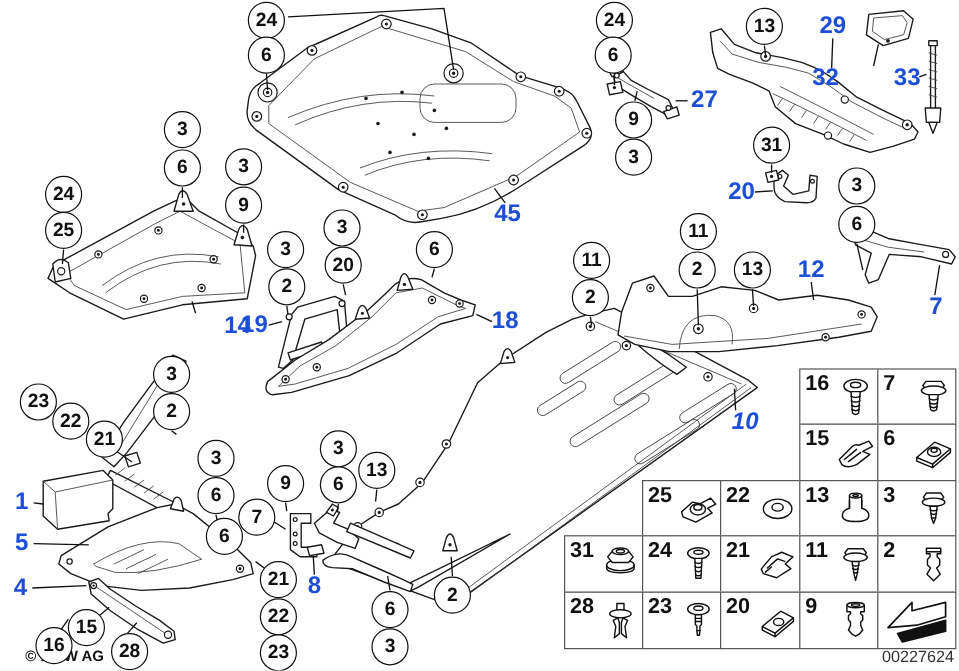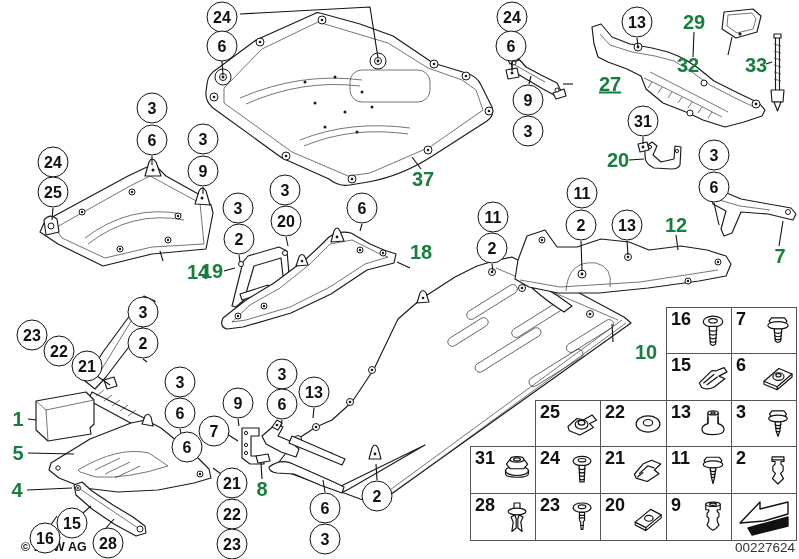--- a/index.html
+++ b/index.html
@@ -2,21 +2,21 @@
 <html><head>
 <meta charset="utf-8">
 <style>
   html,body{margin:0;padding:0;background:#e8e8e8;font-family:"Liberation Sans",sans-serif;}
   #stage{position:relative;width:799px;height:559px;background:#ffffff;overflow:hidden;margin:0 auto;}
   #lineart{position:absolute;left:0;top:0;}
   .callout{position:absolute;width:31px;height:31px;border:1.8px solid #111;border-radius:50%;
     background:#fff;display:flex;align-items:center;justify-content:center;
     font-weight:bold;font-size:16px;color:#111;transform:translate(-50%,-50%);
     box-sizing:border-box;z-index:30;cursor:pointer;}
-  .plabel{position:absolute;font-weight:bold;font-size:20px;color:#15803d;
+  .plabel{position:absolute;font-weight:bold;font-size:20px;color:#1d4ed8;
     transform:translate(-50%,-50%);z-index:25;white-space:nowrap;cursor:pointer;}
   .gcell{position:absolute;border:1px solid #555;background:#fff;box-sizing:border-box;z-index:20;}
   .gnum{position:absolute;left:4px;top:1px;font-weight:bold;font-size:18px;color:#111;}
   .gicon{position:absolute;right:1px;top:50%;transform:translateY(-50%);line-height:0;}
   .gicon svg{stroke:#111;fill:#fff;stroke-width:1.4;stroke-linejoin:round;stroke-linecap:round;}
   #copyright{position:absolute;left:21px;top:540px;font-size:12.5px;font-weight:bold;color:#111;z-index:10;}
   #docnum{position:absolute;left:695px;top:540px;width:100px;text-align:right;font-size:13.5px;color:#333;z-index:35;}
   svg .part{stroke:#1a1a1a;stroke-width:1.15;fill:#fff;stroke-linejoin:round;stroke-linecap:round;}
   svg .lite{stroke:#3a3a3a;stroke-width:0.7;fill:none;stroke-linejoin:round;}
   svg .hole{stroke:#1a1a1a;stroke-width:1;fill:#fff;}
@@ -359,28 +359,28 @@
       <div class="callout" style="left: 377px; top: 496px;">2</div>
       <div class="callout" style="left: 72px; top: 523px;">15</div>
       <div class="callout" style="left: 45px; top: 538px;">16</div>
       <div class="callout" style="left: 108px; top: 543px;">28</div>
     </div>
   <div id="labels">
       <div class="plabel" style="left: 18px; top: 419px;">1</div>
       <div class="plabel" style="left: 17px; top: 490px;">4</div>
       <div class="plabel" style="left: 18px; top: 453px;">5</div>
       <div class="plabel" style="left: 262px; top: 489px;">8</div>
-      <div class="plabel" style="left: 646px; top: 352px;">10</div>
+      <div class="plabel" style="left: 621px; top: 352px; font-style: italic;">10</div>
       <div class="plabel" style="left: 676px; top: 225px;">12</div>
       <div class="plabel" style="left: 166px; top: 272px; margin-left: 32px;">14</div>
       <div class="plabel" style="left: 780px; top: 256px;">7</div>
-      <div class="plabel" style="left: 421px; top: 252px;">18</div>
+      <div class="plabel" style="left: 421px; top: 268px;">18</div>
       <div class="plabel" style="left: 212px; top: 271px;">19</div>
-      <div class="plabel" style="left: 423px; top: 179px;">37</div>
-      <div class="plabel" style="left: 610px; top: 84px; text-decoration: underline;">27</div>
+      <div class="plabel" style="left: 423px; top: 179px;">45</div>
+      <div class="plabel" style="left: 587px; top: 84px;">27</div>
       <div class="plabel" style="left: 694px; top: 22px;">29</div>
       <div class="plabel" style="left: 618px; top: 160px;">20</div>
       <div class="plabel" style="left: 688px; top: 65px;">32</div>
       <div class="plabel" style="left: 756px; top: 65px;">33</div>
     </div>
   <div id="grid">
       <div class="gcell" style="left: 666px; top: 307px; width: 66px; height: 47px;">
         <span class="gnum">16</span>
         <span class="gicon"><svg width="34" height="38" viewBox="0 0 40 40">
             <ellipse cx="20" cy="9" rx="11.5" ry="6.5"></ellipse>

